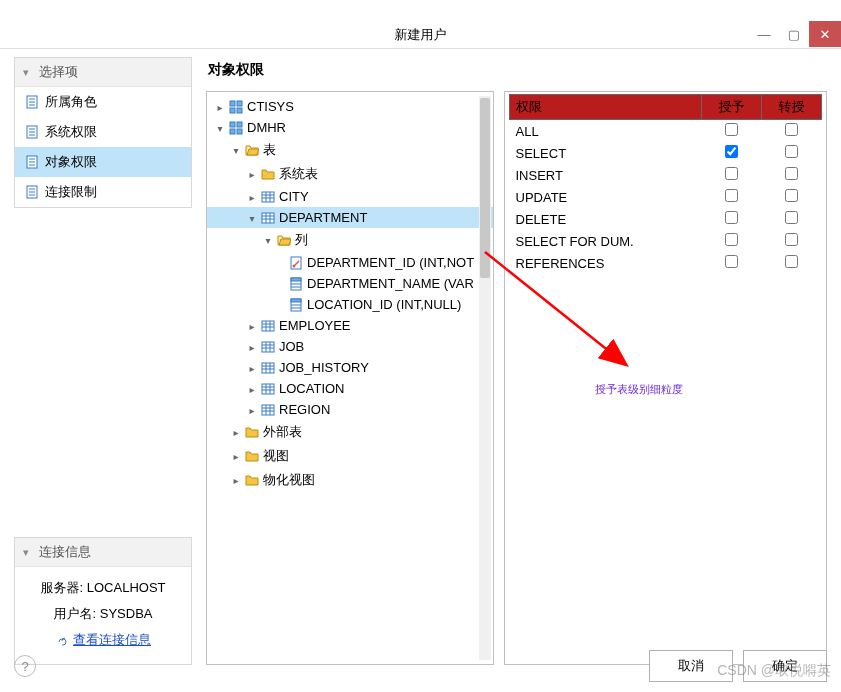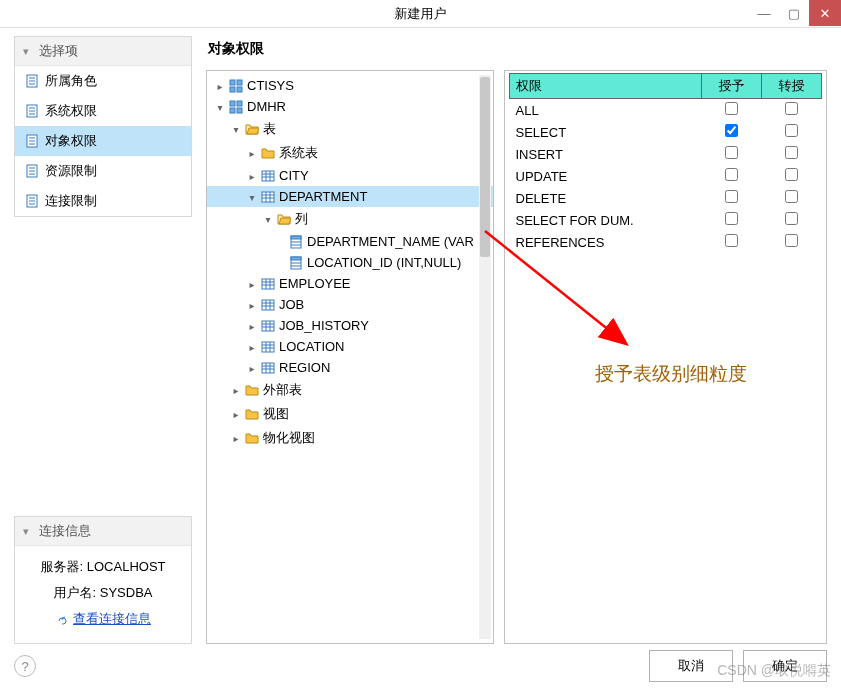--- a/index.html
+++ b/index.html
@@ -1,17 +1,17 @@
 <!DOCTYPE html>
 <html><head>
 <meta charset="utf-8">
 <style>
 * { margin: 0; padding: 0; box-sizing: border-box; font-family: "Microsoft YaHei", Arial, sans-serif; font-size: 13px; }
 body { background: #fff; width: 841px; height: 692px; overflow: hidden; position: relative; }
-.titlebar { height: 28px; display: flex; align-items: center; justify-content: center; position: relative; border-bottom: 1px solid #e0e0e0; }
+.titlebar { height: 28px; display: flex; align-items: center; justify-content: center; position: relative; border-bottom: 1px solid #e0e0e0; margin-top: 21px; }
 .winbtns { position: absolute; right: 0; top: 0; display: flex; }
 .winbtn { width: 30px; height: 26px; display: flex; align-items: center; justify-content: center; color: #666; }
 .winbtn.close { background: #c75050; color: #fff; width: 32px; }
 .dialog { padding: 8px 14px; display: flex; gap: 14px; height: 624px; }
 .leftcol { width: 178px; display: flex; flex-direction: column; gap: 12px; }
 .panel { border: 1px solid #d8d8d8; }
 .panel-head { background: #f2f2f2; padding: 5px 8px; display: flex; align-items: center; gap: 4px; color: #555; border-bottom: 1px solid #e4e4e4; }
 .nav-body { background: #fff; }
 .nav-item { display: flex; align-items: center; gap: 6px; padding: 6px 10px; cursor: pointer; }
 .nav-item.selected { background: #bfe3f9; }
@@ -24,26 +24,26 @@
 .tree-wrap { width: 288px; border: 1px solid #c0c0c0; padding: 4px 0; overflow: hidden; position: relative; }
 .tree-scroll { position: absolute; right: 2px; top: 4px; bottom: 4px; width: 12px; background: #f0f0f0; }
 .tree-thumb { position: absolute; left: 1px; right: 1px; top: 2px; height: 180px; background: #c8c8c8; border-radius: 2px; }
 .tree { list-style: none; }
 .tree-row { display: flex; align-items: center; gap: 4px; padding: 3px 4px; white-space: nowrap; }
 .tree-row.selected { background: #bfe3f9; }
 .expander { width: 10px; height: 10px; display: inline-flex; justify-content: center; color: #666; font-size: 10px; }
 .ticon { width: 14px; height: 14px; flex-shrink: 0; }
 .perm-wrap { flex: 1; border: 1px solid #c0c0c0; position: relative; padding: 2px 4px; }
 .perm-table { width: 100%; border-collapse: collapse; }
-.perm-table th { border: 1px solid #666; padding: 3px 6px; font-weight: normal; text-align: center; background: #5eead4; }
+.perm-table th { border: 1px solid #666; padding: 3px 6px; font-weight: normal; text-align: center; background: #b91c1c; }
 .perm-table th:first-child { text-align: left; }
 .perm-table td { padding: 3px 6px; margin-left: 36px; }
 .perm-table td.cbcell { text-align: center; }
 .perm-table input[type=checkbox] { width: 13px; height: 13px; }
-.annot { position: absolute; color: #a16207; font-size: 19px; text-align: right; }
+.annot { position: absolute; color: #6d28d9; font-size: 11px; text-align: right; }
 .arrow-svg { position: absolute; pointer-events: none; }
 .footer { position: absolute; bottom: 10px; left: 14px; right: 14px; display: flex; align-items: center; }
 .help-btn { width: 22px; height: 22px; border: 1px solid #bbb; border-radius: 50%; display: flex; align-items: center; justify-content: center; color: #888; }
 .btn-group { margin-left: auto; display: flex; gap: 10px; }
 .btn { padding: 6px 28px; border: 1px solid #b0b0b0; background: #fff; }
 .watermark { position: absolute; right: 10px; bottom: 12px; color: rgba(120,120,120,0.55); font-size: 14px; }
 .chev { color: #888; font-size: 11px; width: 12px; display: inline-block; }
 </style>
 </head>
 <body>
@@ -125,26 +125,20 @@
         <div class="nav-item selected">
             <svg class="nav-icon">
               <use href="#i-doc"></use>
             </svg>
             <span>对象权限</span>
           </div>
         <div class="nav-item">
             <svg class="nav-icon">
               <use href="#i-doc"></use>
             </svg>
-            <span>资源限制</span>
-          </div>
-        <div class="nav-item">
-            <svg class="nav-icon">
-              <use href="#i-doc"></use>
-            </svg>
             <span>连接限制</span>
           </div>
       </div>
     </div>
 
     <div style="flex:1"></div>
 
     <div class="panel">
       <div class="panel-head">
         <span class="chev">▾</span>
@@ -228,20 +222,28 @@
                 <span class="expander">▾</span>
                 <svg class="ticon">
                   <use href="#i-fold-o"></use>
                 </svg>
                 <span>列</span>
               </div>
             </li>
           <li>
               <div class="tree-row" style="padding-left:82px">
                 <svg class="ticon">
+                  <use href="#i-key"></use>
+                </svg>
+                <span>DEPARTMENT_ID (INT,NOT</span>
+              </div>
+            </li>
+          <li>
+              <div class="tree-row" style="padding-left:82px">
+                <svg class="ticon">
                   <use href="#i-col"></use>
                 </svg>
                 <span>DEPARTMENT_NAME (VAR</span>
               </div>
             </li>
           <li>
               <div class="tree-row" style="padding-left:82px">
                 <svg class="ticon">
                   <use href="#i-col"></use>
                 </svg>

